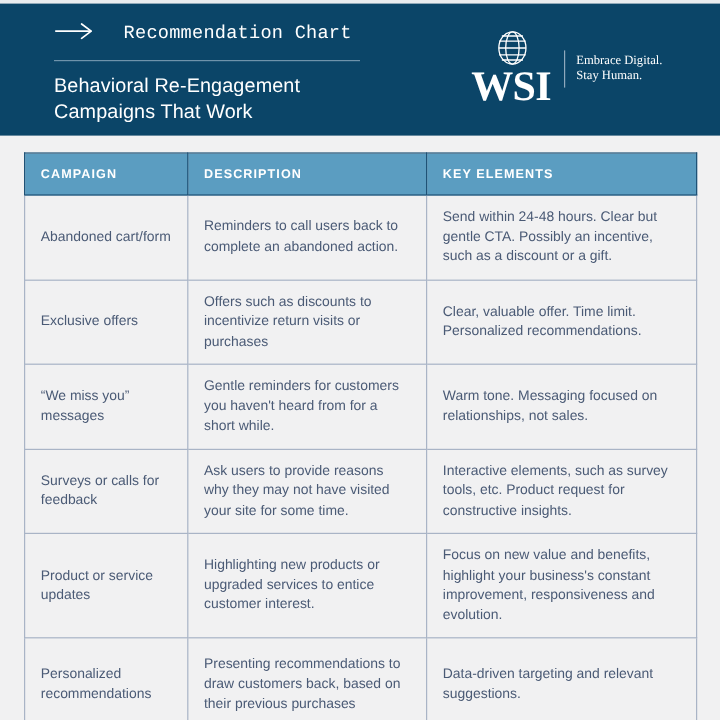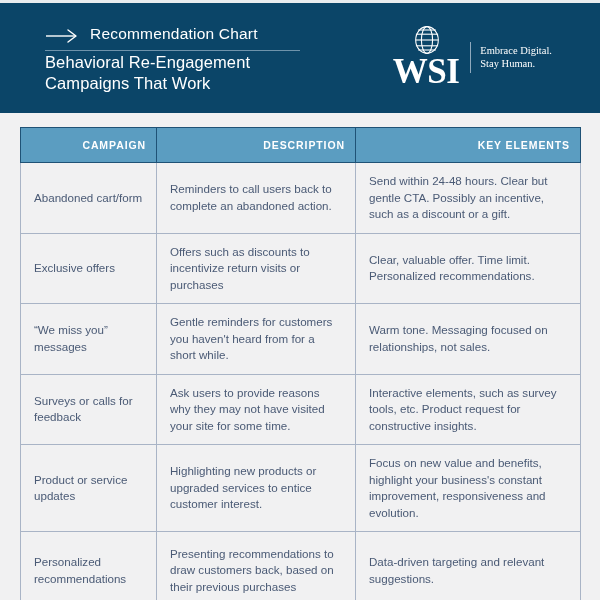--- a/index.html
+++ b/index.html
@@ -29,23 +29,24 @@
     border-top: 3px solid #e9ecef;
   }
   .header-left {
     position: absolute;
     left: 45px;
     top: 16px;
     width: 300px;
   }
   .eyebrow {
     display: flex;
-    align-items: flex-end;
-    gap: 11px;
+    align-items: flex-start;
+    gap: 24px;
     height: 24px;
+    font-family: Liberation Mono, monospace;
   }
   .arrow-icon {
     display: block;
     width: 34px;
     height: 14px;
     flex: 0 0 auto;
   }
   .eyebrow-label {
     color: #ffffff;
     font-size: 15.5px;
@@ -53,21 +54,21 @@
     font-weight: 400;
     white-space: nowrap;
   }
   .eyebrow-rule {
     margin-top: 7px;
     width: 255px;
     height: 1px;
     background: #6f93ab;
   }
   .header-title {
-    margin-top: 1px;
+    margin-top: 11px;
     color: #ffffff;
     font-size: 16.5px;
     line-height: 21px;
     font-weight: 400;
     letter-spacing: 0.1px;
   }
   .header-title span { display: block; }
   
   .logo {
     position: absolute;
@@ -116,21 +117,21 @@
     border-collapse: collapse;
     width: 560px;
     table-layout: fixed;
   }
   table.chart th {
     background: #5b9dc1;
     color: #ffffff;
     font-size: 10.5px;
     font-weight: 700;
     letter-spacing: 0.9px;
-    text-align: right;
+    text-align: left;
     padding: 11px 10px 11px 13px;
     border: 1px solid #1f5276;
     box-sizing: border-box;
     vertical-align: middle;
   }
   table.chart td {
     background: #f1f1f2;
     color: #4a5a75;
     font-size: 11.6px;
     line-height: 16.5px;

